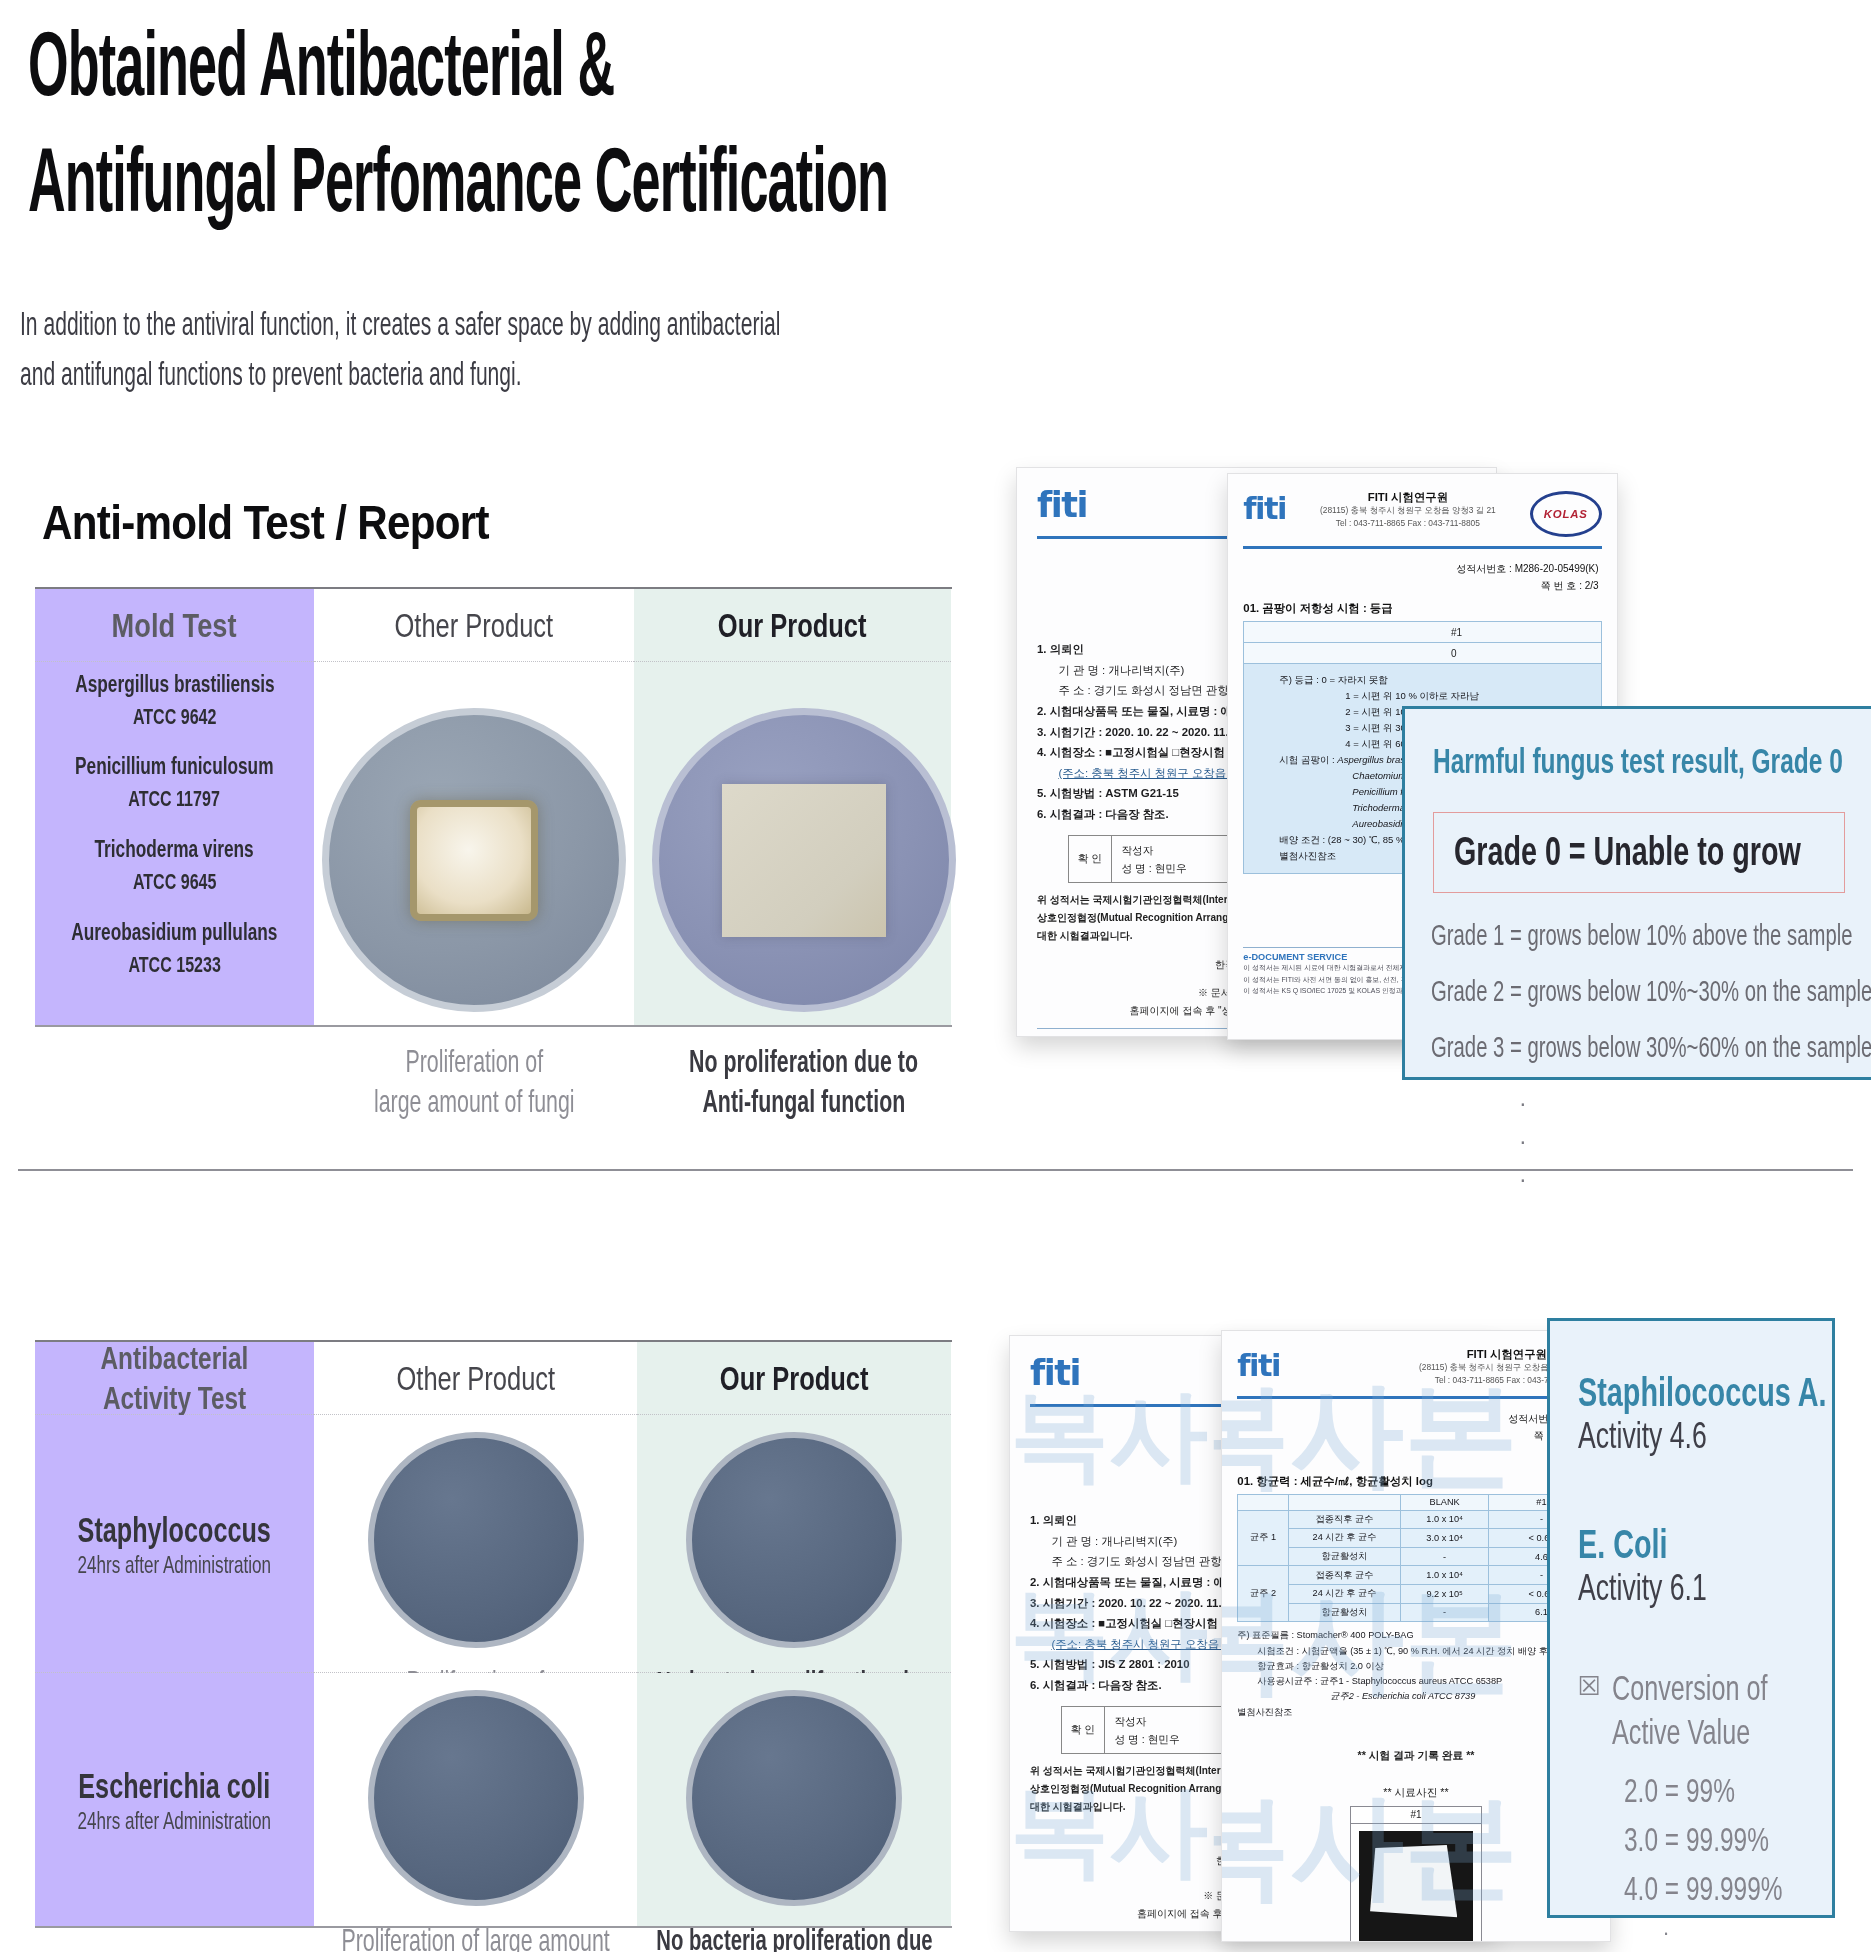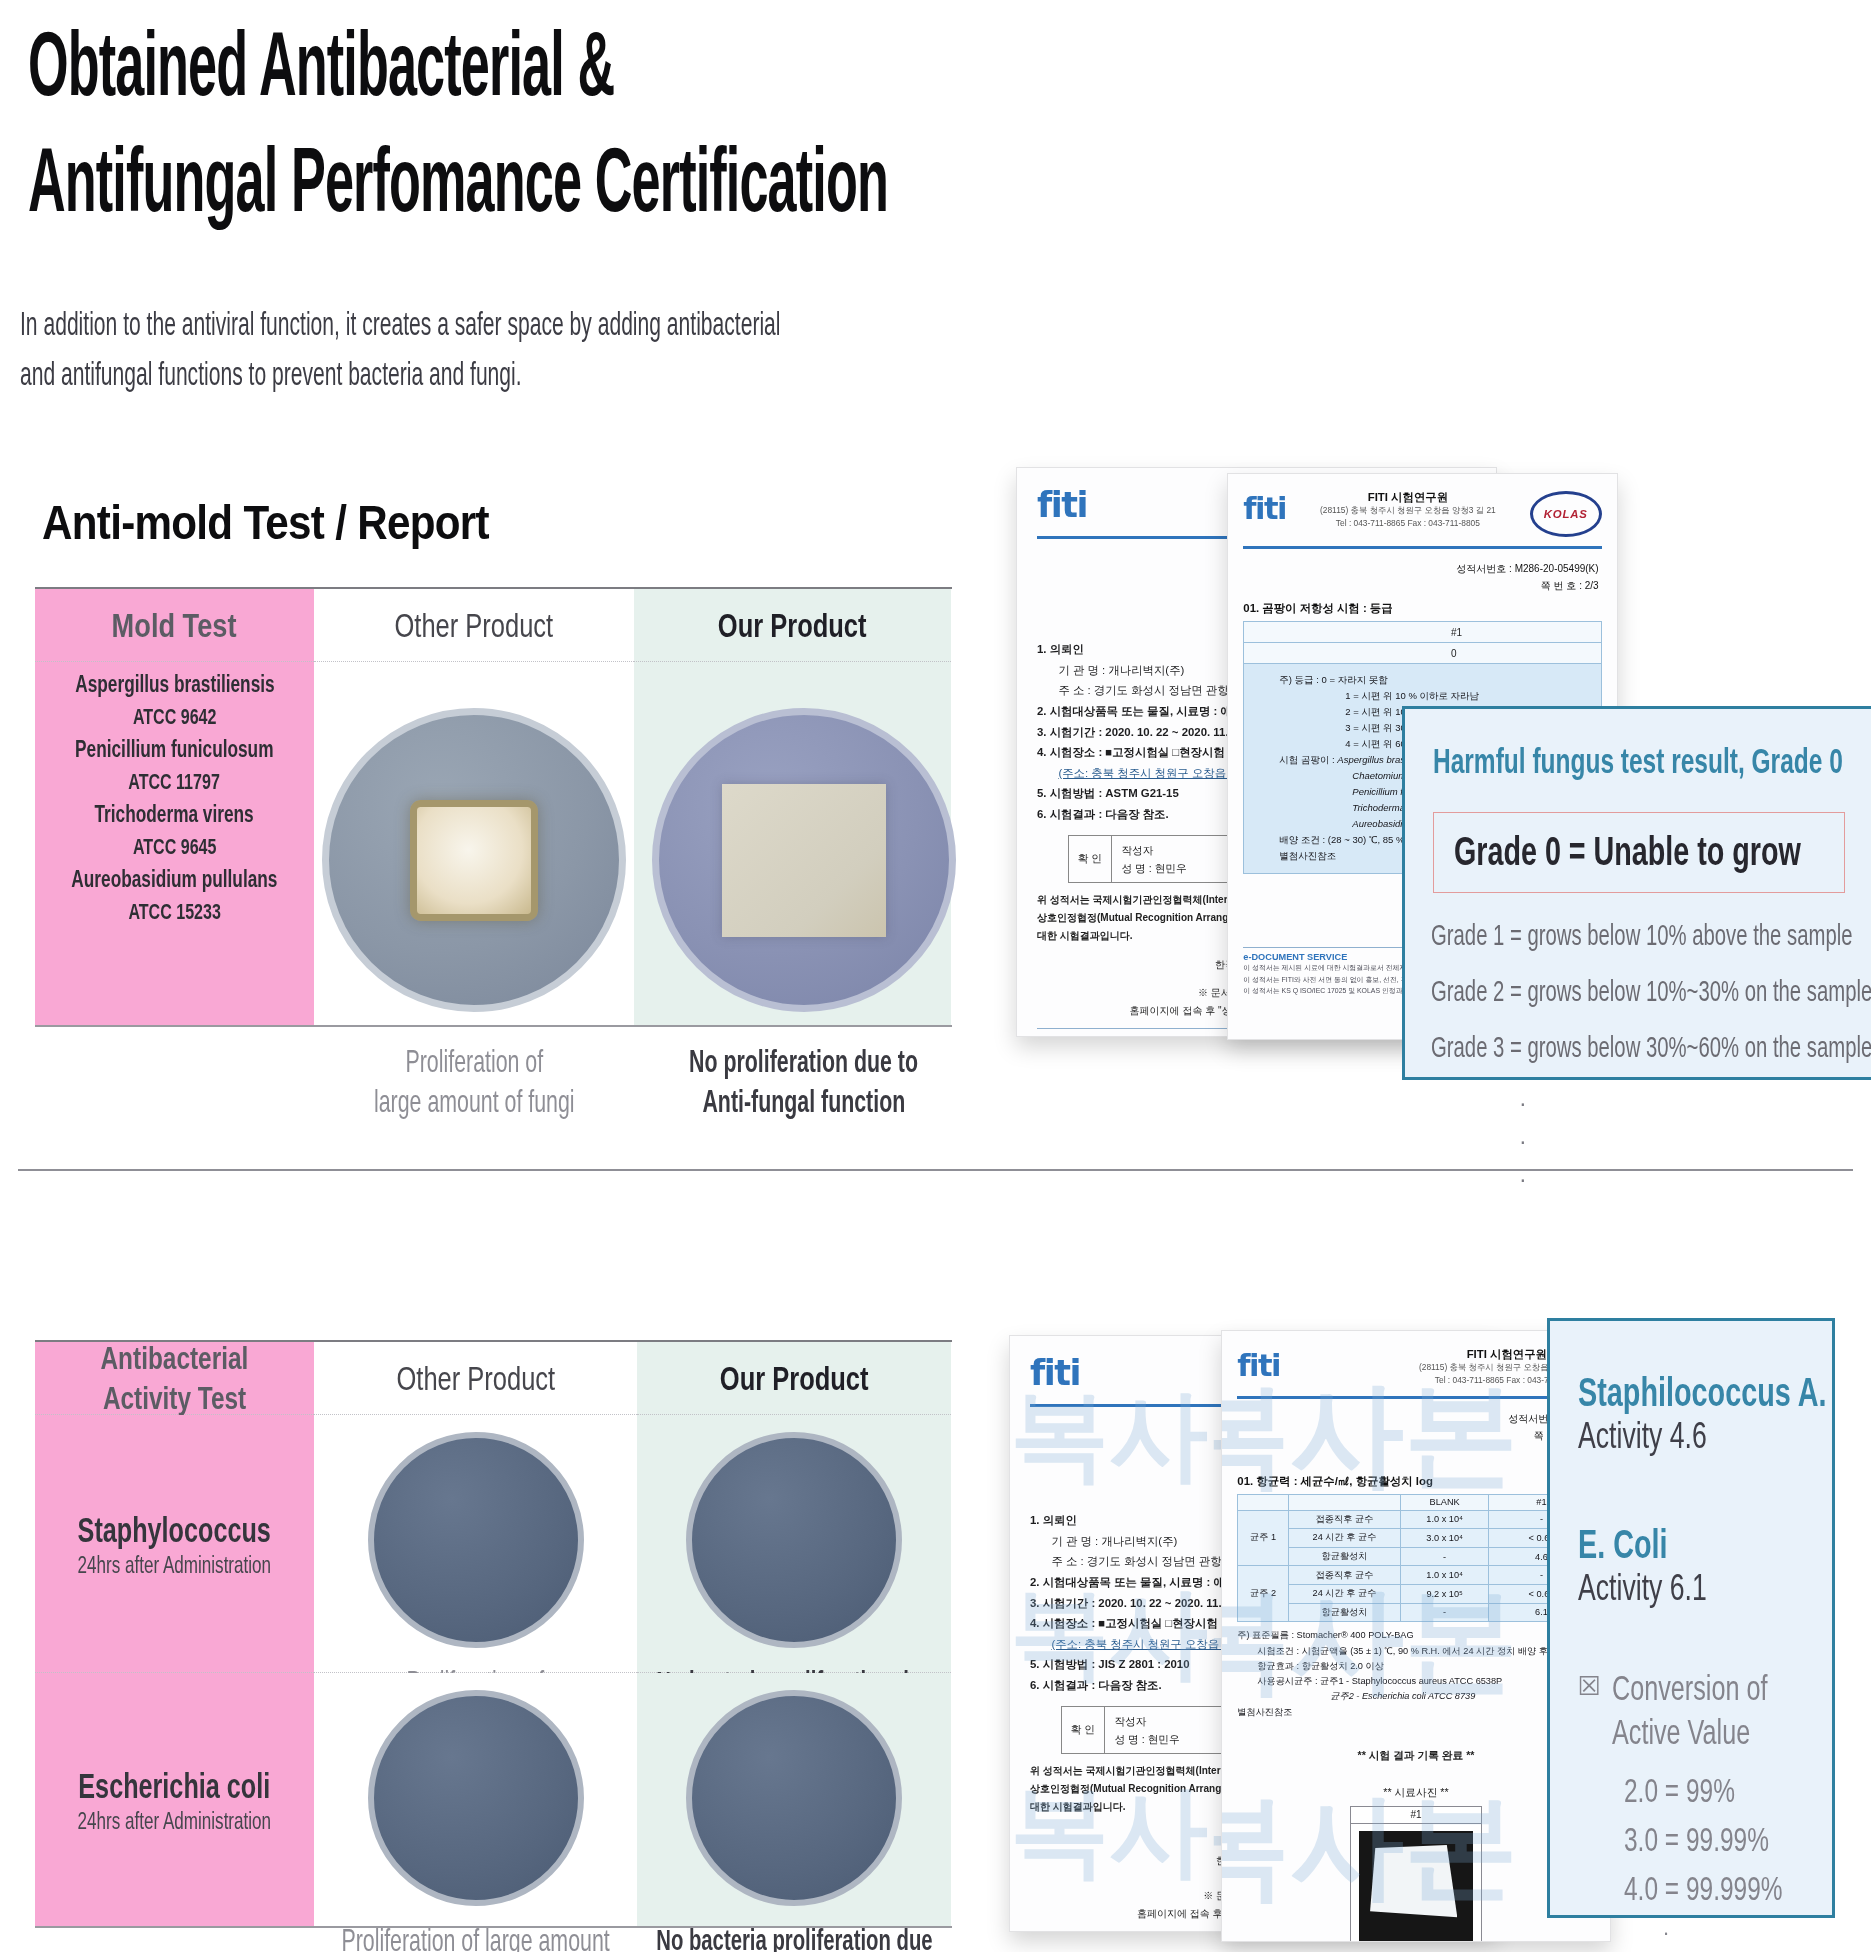--- a/index.html
+++ b/index.html
@@ -12,26 +12,26 @@
   .sx75{transform:scaleX(.75);} .sx80{transform:scaleX(.80);} .sx86{transform:scaleX(.86);}
 
   .main-title{position:absolute;left:27.5px;top:6.1px;font-size:90px;font-weight:bold;color:#0d0d0f;
               line-height:116px;letter-spacing:-1.5px;}
   .subtitle{position:absolute;left:20px;top:298px;font-size:34px;color:#3c3c44;line-height:50px;}
   .sec-heading{position:absolute;font-size:49px;font-weight:bold;color:#0d0d0f;letter-spacing:-0.8px;}
 
   
   .cmp{position:absolute;display:grid;border-top:2.3px solid #7c7c82;border-bottom:2.3px solid #9a9aa0;}
   .cell{position:relative;display:flex;flex-direction:column;align-items:center;justify-content:center;text-align:center;}
-  .col-gray{background:#f9a8d4;} .col-white{background:#ffffff;} .col-mint{background:#e6f1ed;}
+  .col-gray{background:#c4b5fd;} .col-white{background:#ffffff;} .col-mint{background:#e6f1ed;}
   .th{border-bottom:1.5px dotted #c2c2c8;}
   .th1{font-size:34px;font-weight:bold;color:#5c5c64;line-height:40px;}
   .th2{font-size:34px;color:#46464c;}
   .th3{font-size:34px;font-weight:bold;color:#1f1f26;}
-  .mold-list{justify-content:flex-start;padding:7.6px 0 42px;}
+  .mold-list{justify-content:space-between;padding:7.6px 0 42px;}
   .mold-item{line-height:29px;}
   .mold-name{font-size:23px;font-weight:600;color:#2e2e34;}
   .mold-code{font-size:21.4px;font-weight:600;color:#2e2e34;}
   .cap-gray{font-size:30.5px;color:#8e8e95;line-height:40px;}
   .cap-bold{font-size:30.5px;font-weight:bold;color:#3a3a41;line-height:40px;}
   .row-label-name{font-size:35px;font-weight:bold;color:#35353c;line-height:43px;}
   .row-label-sub{font-size:24.4px;color:#46464d;}
 
   
   .dish{border-radius:50%;display:flex;align-items:center;justify-content:center;flex:none;}

